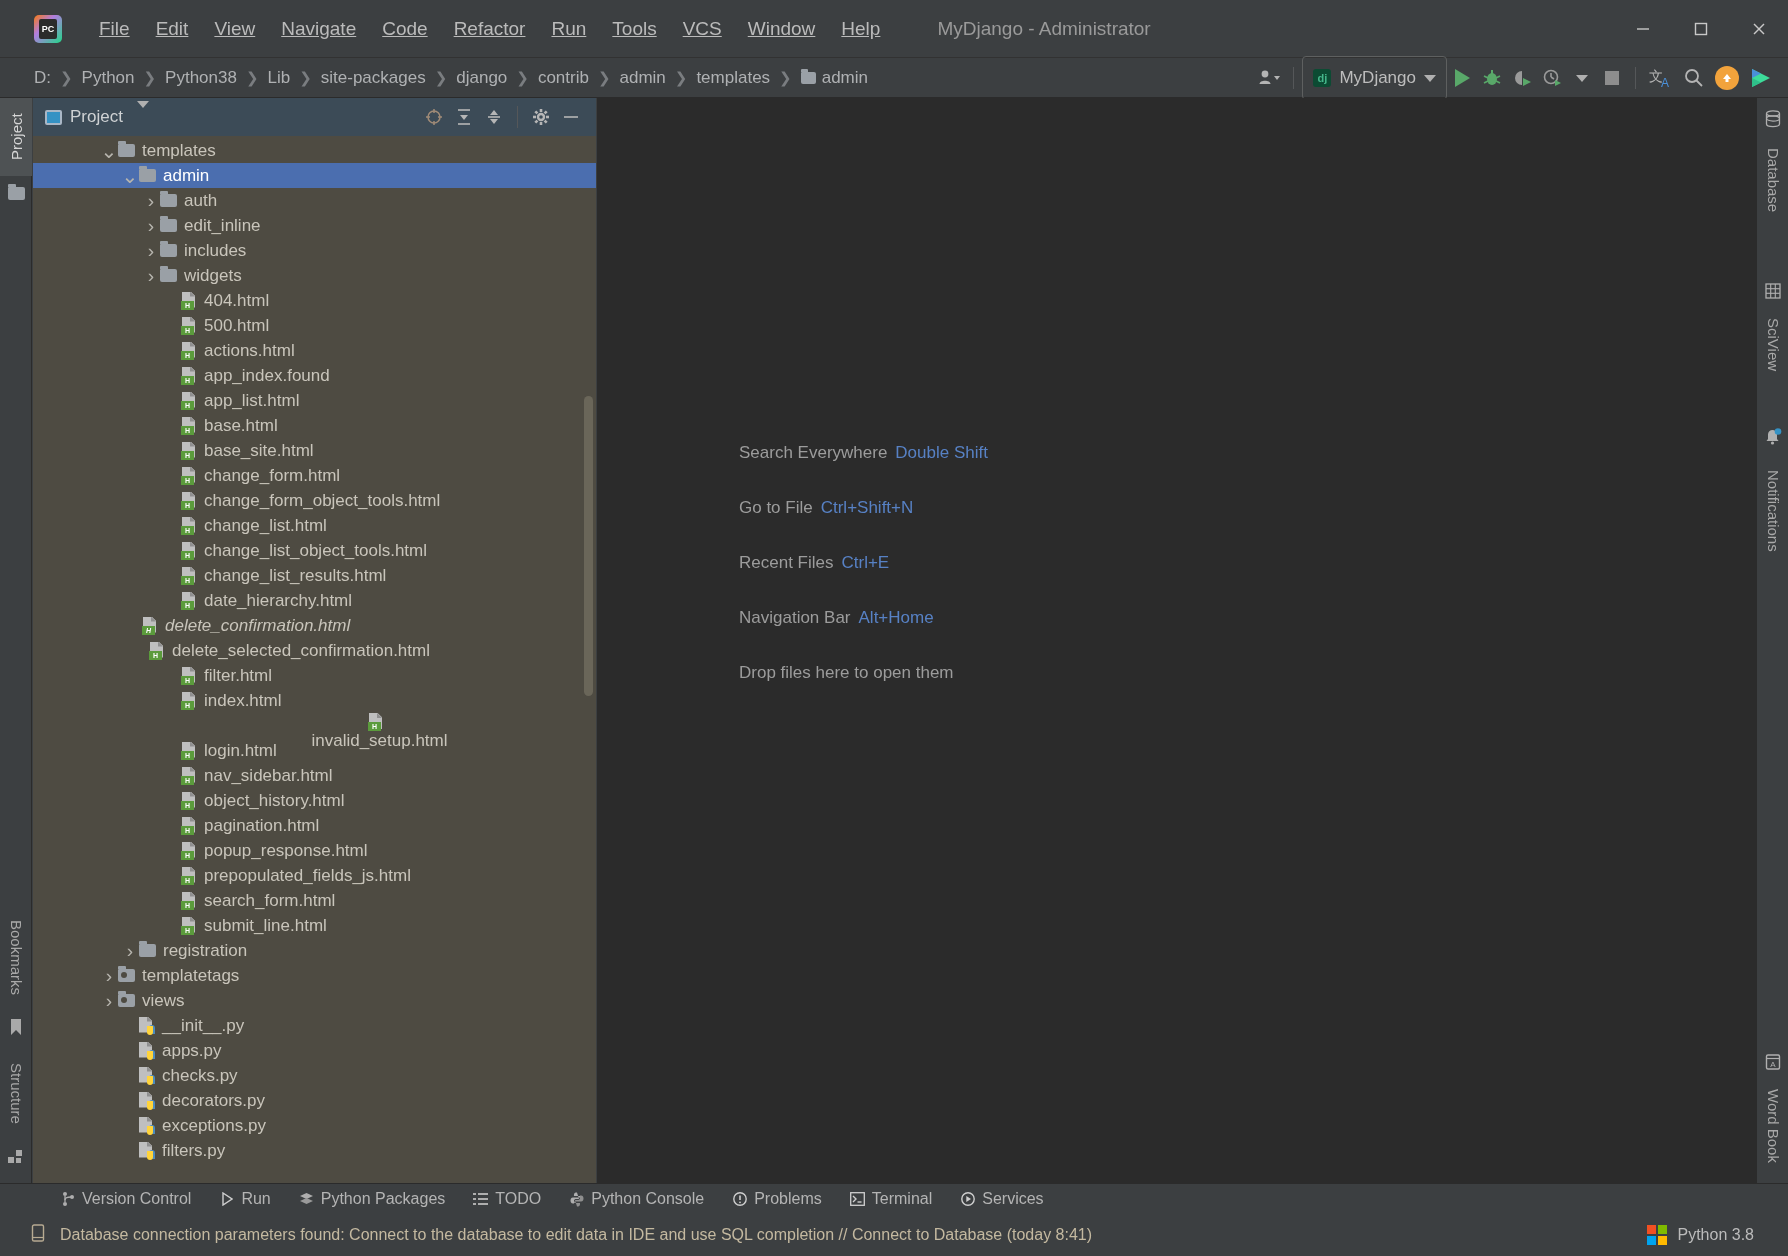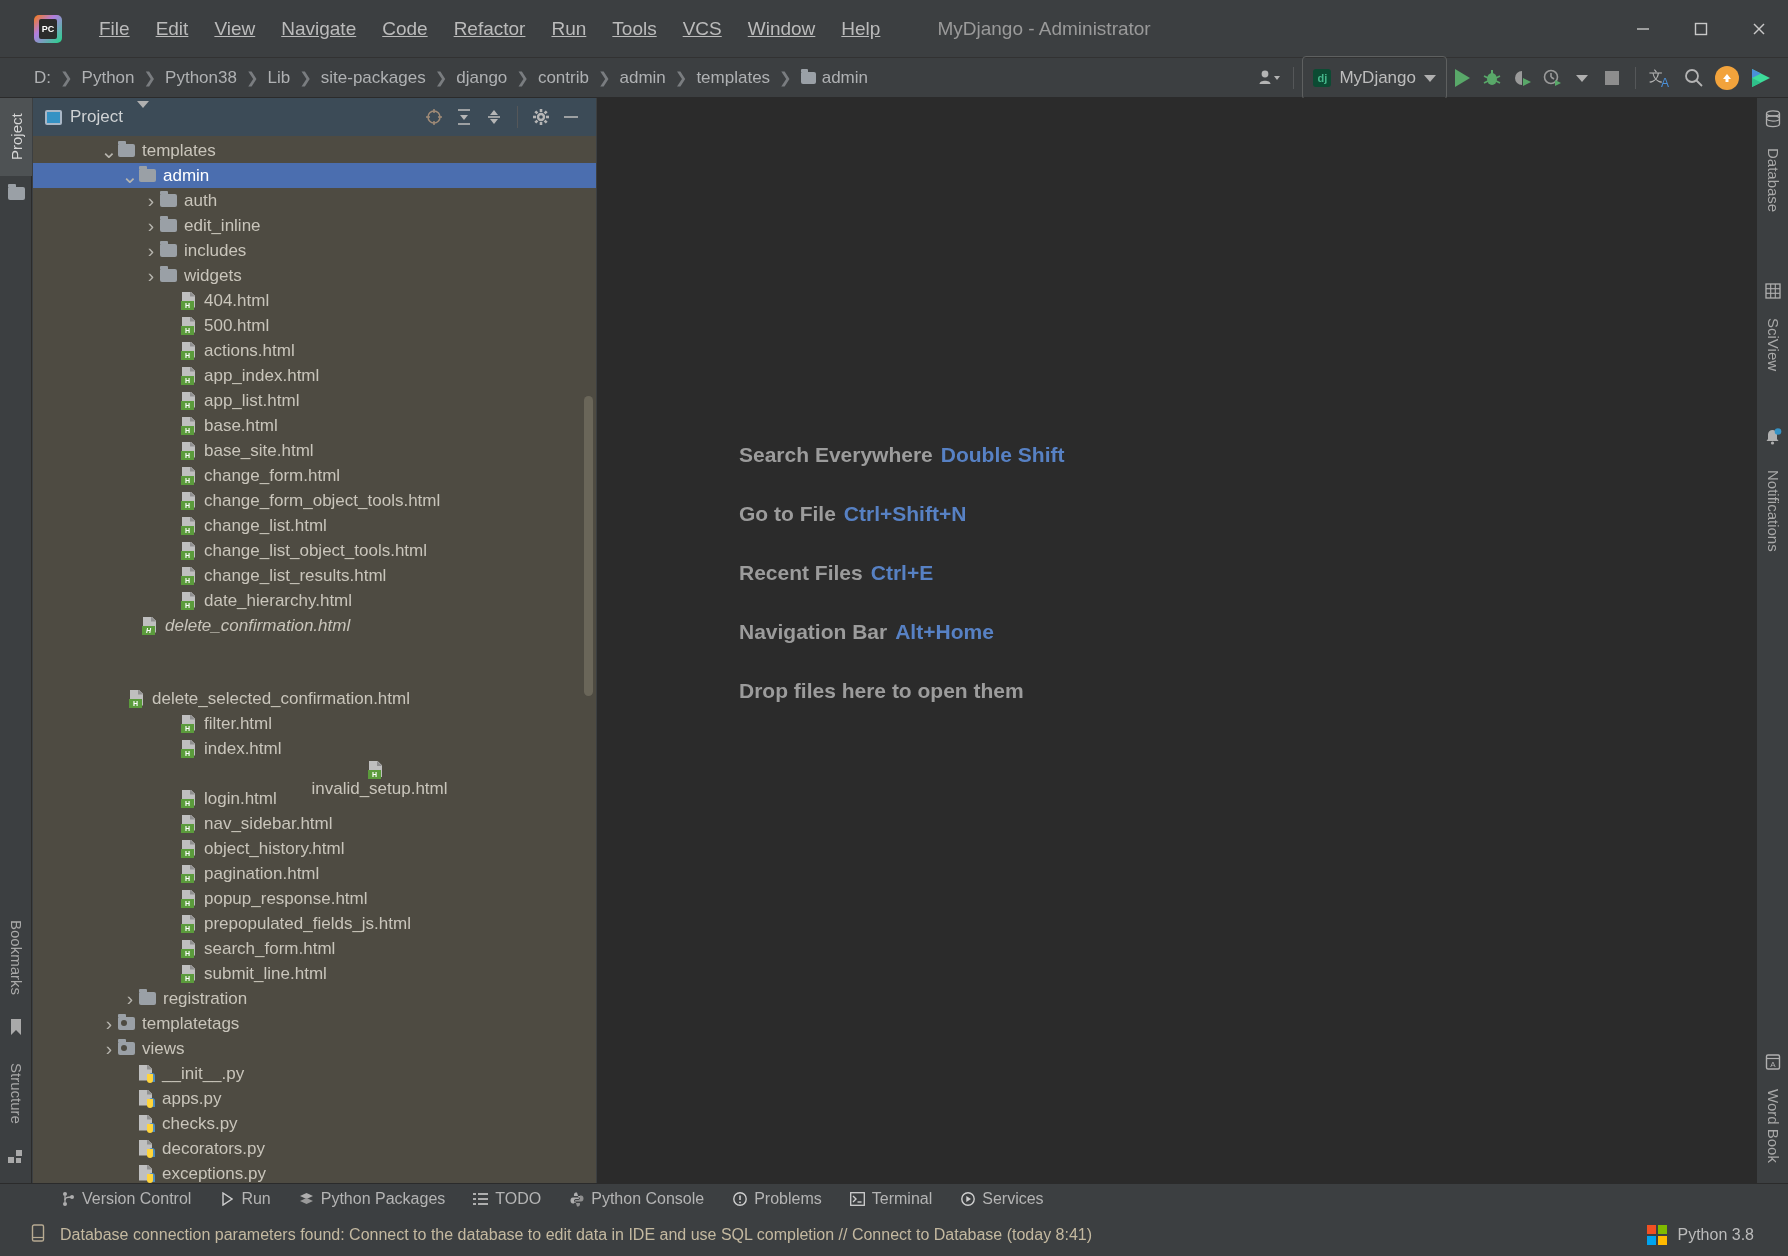--- a/index.html
+++ b/index.html
@@ -187,21 +187,21 @@
     position: absolute; right: 3px; top: 260px; width: 9px; height: 300px;
     background: #6a6659; border-radius: 5px;
   }
 
   
   .editor {
     position: absolute; left: 597px; top: 98px; width: 1159px; height: 1085px;
     background: #2b2b2b;
   }
   .hints { position: absolute; left: 142px; top: 345px; }
-  .hint { margin-bottom: 35px; font-size: 21px; color: #9c9c9c; white-space: nowrap; font-weight: bold; }
+  .hint { margin-bottom: 35px; font-size: 17px; color: #9c9c9c; white-space: nowrap; }
   .hint .k { color: #5781c4; margin-left: 8px; }
 
   
   .botbar {
     position: absolute; left: 0; top: 1183px; width: 1788px; height: 31px;
     background: #3c3f41; display: flex; align-items: center; padding-left: 60px;
     border-top: 1px solid #2b2b2b;
   }
   .bot-item {
     display: flex; align-items: center; gap: 7px; color: #b4b4b4; font-size: 16px;
@@ -560,21 +560,21 @@
         </span>
         <span>actions.html</span>
       </div>
       <div class="trow" style="padding-left: 130px;">
         <span class="chev"></span>
         <span class="fhtml">
           <span class="pg"></span>
           <span class="fold"></span>
           <span class="badge">H</span>
         </span>
-        <span>app_index.html</span>
+        <span>app_index.found</span>
       </div>
       <div class="trow" style="padding-left: 130px;">
         <span class="chev"></span>
         <span class="fhtml">
           <span class="pg"></span>
           <span class="fold"></span>
           <span class="badge">H</span>
         </span>
         <span>app_list.html</span>
       </div>
@@ -652,21 +652,21 @@
       </div>
       <div class="trow" style="padding-left: 91px; font-style: italic;">
         <span class="chev"></span>
         <span class="fhtml">
           <span class="pg"></span>
           <span class="fold"></span>
           <span class="badge">H</span>
         </span>
         <span>delete_confirmation.html</span>
       </div>
-      <div class="trow" style="padding-left: 78px; margin-top: 48px;">
+      <div class="trow" style="padding-left: 98px;">
         <span class="chev"></span>
         <span class="fhtml">
           <span class="pg"></span>
           <span class="fold"></span>
           <span class="badge">H</span>
         </span>
         <span>delete_selected_confirmation.html</span>
       </div>
       <div class="trow" style="padding-left: 130px;">
         <span class="chev"></span>

